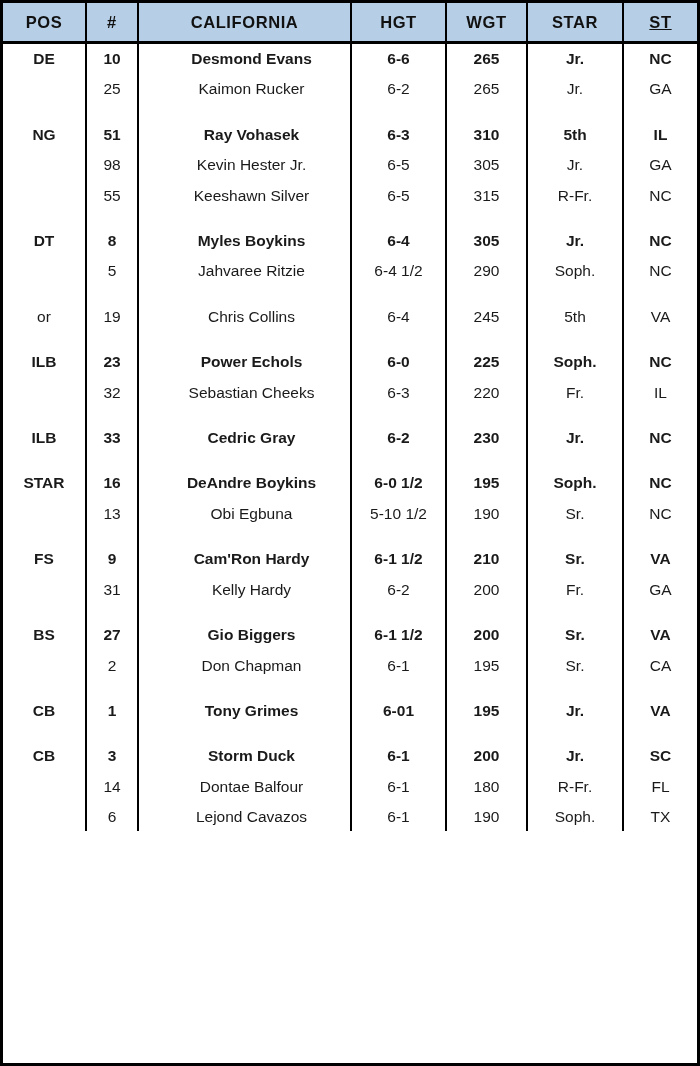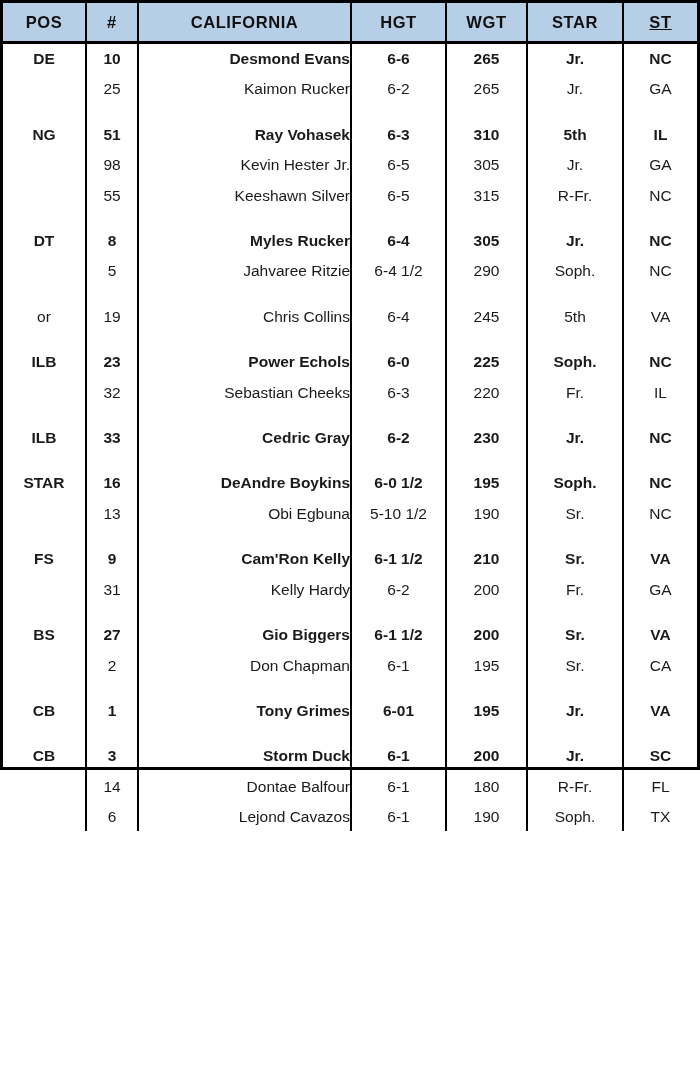--- a/index.html
+++ b/index.html
@@ -8,21 +8,21 @@
     background: #ffffff;
   }
   body {
     width: 700px;
     height: 1066px;
     font-family: "Liberation Sans", sans-serif;
     overflow: hidden;
   }
   .depth-chart {
     width: 700px;
-    height: 770px;
+    height: 1066px;
     box-sizing: border-box;
     border: 3px solid #000000;
     background: #ffffff;
   }
   table.chart {
     width: 100%;
     border-collapse: collapse;
     table-layout: fixed;
   }
   col.c-pos { width: 83px; }
@@ -55,21 +55,21 @@
     padding: 0;
     height: 30.4px;
     line-height: 30.4px;
     vertical-align: middle;
     white-space: nowrap;
   }
   tbody td:last-child { border-right: none; }
 
   tbody tr.starter td { font-weight: bold; }
   tbody td.name {
-    text-align: right;
+    text-align: center;
     padding-left: 14px;
   }
   tbody tr.spacer td {
     height: 15px;
     line-height: 15px;
     font-size: 0;
   }
   tbody tr.lastrow td { height: 29px; line-height: 29px; }
 </style>
 </head>
@@ -157,21 +157,21 @@
           <td>&nbsp;</td>
           <td>&nbsp;</td>
           <td>&nbsp;</td>
           <td>&nbsp;</td>
           <td>&nbsp;</td>
           <td>&nbsp;</td>
         </tr>
         <tr class="starter">
           <td>DT</td>
           <td>8</td>
-          <td class="name">Myles Rucker</td>
+          <td class="name">Myles Boykins</td>
           <td>6-4</td>
           <td>305</td>
           <td>Jr.</td>
           <td>NC</td>
         </tr>
         <tr>
           <td></td>
           <td>5</td>
           <td class="name">Jahvaree Ritzie</td>
           <td>6-4 1/2</td>
@@ -274,21 +274,21 @@
           <td>&nbsp;</td>
           <td>&nbsp;</td>
           <td>&nbsp;</td>
           <td>&nbsp;</td>
           <td>&nbsp;</td>
           <td>&nbsp;</td>
         </tr>
         <tr class="starter">
           <td>FS</td>
           <td>9</td>
-          <td class="name">Cam'Ron Kelly</td>
+          <td class="name">Cam'Ron Hardy</td>
           <td>6-1 1/2</td>
           <td>210</td>
           <td>Sr.</td>
           <td>VA</td>
         </tr>
         <tr>
           <td></td>
           <td>31</td>
           <td class="name">Kelly Hardy</td>
           <td>6-2</td>

